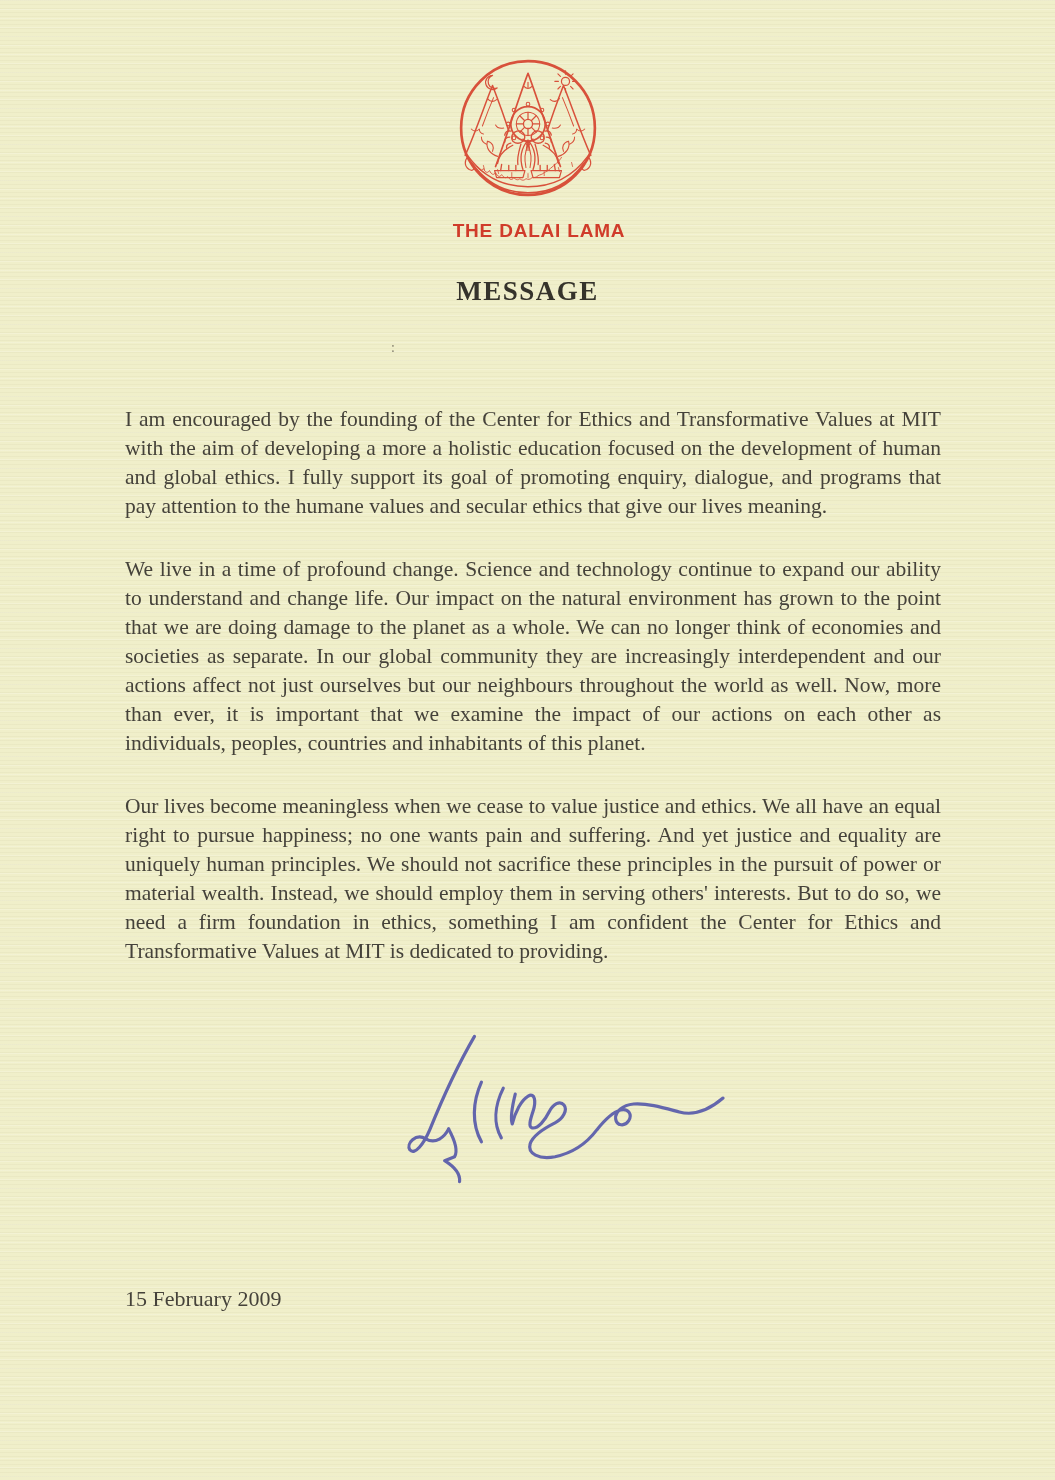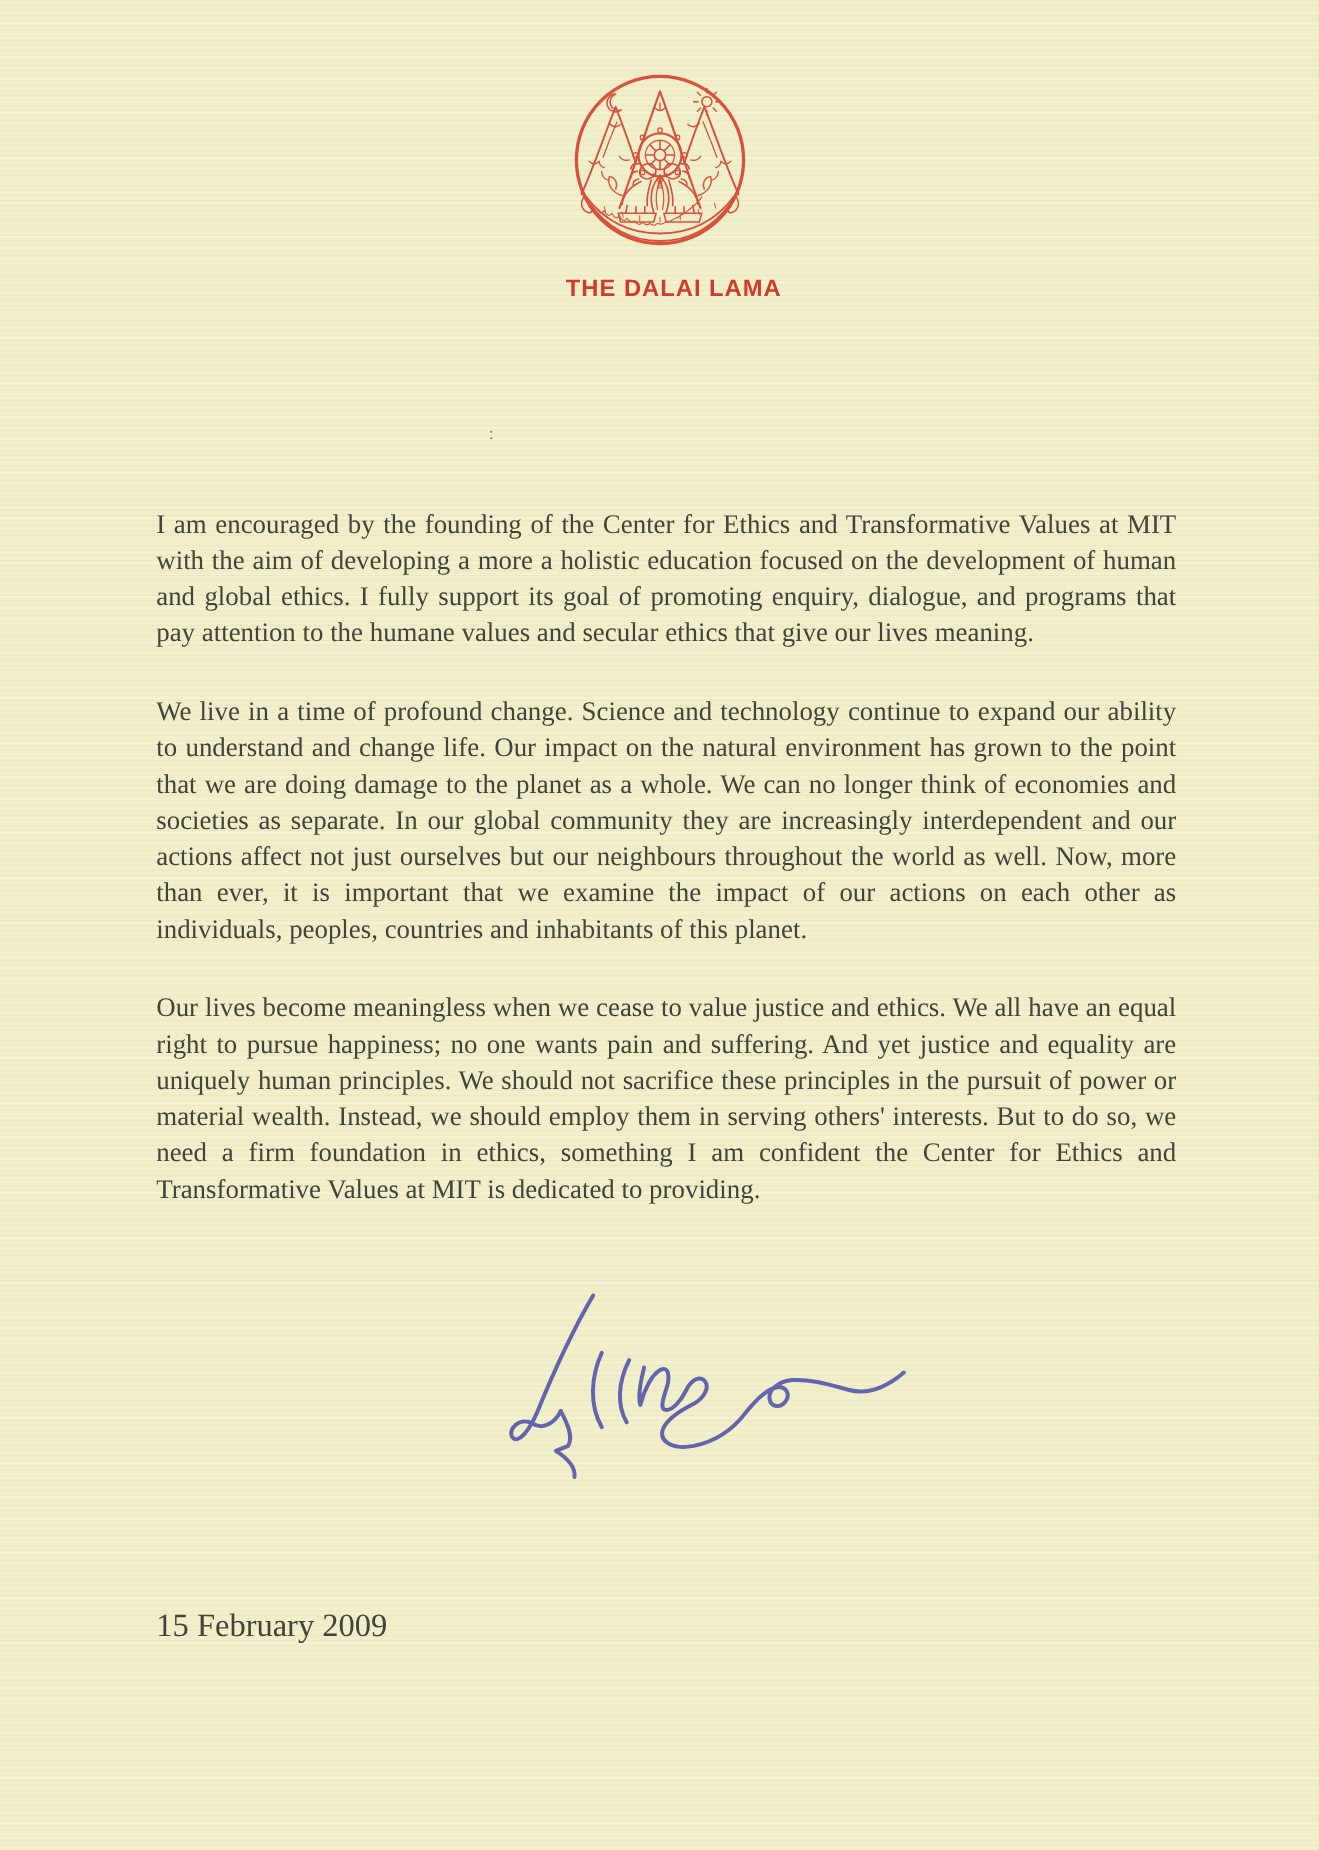--- a/index.html
+++ b/index.html
@@ -73,21 +73,21 @@
 
   .signature {
     position: absolute;
     left: 383px; top: 1030px;
     width: 348px; height: 160px;
   }
 
   .date-line {
     position: absolute;
     left: 125px; top: 1286px;
-    font-size: 26px;
+    font-size: 22px;
     color: #45423a;
   }
 </style>
 </head>
 <body>
 
 <div class="page">
 
   <div class="letterhead">
     <svg class="emblem" viewBox="0 0 150 150" aria-hidden="true">
@@ -184,20 +184,21 @@
           <path d="M75 120 l0 4"></path>
             <path d="M91 118 l0 4"></path>
             <path d="M105 114 l1 4"></path>
           <path d="M118 109 l1 4"></path>
         </g>
       </g>
     </svg>
     <div class="org-name">THE DALAI LAMA</div>
   </div>
 
+  <div class="heading">MESSAGE</div>
 
   <div class="stray-mark">:</div>
 
   <div class="letter-body">
     <p>I am encouraged by the founding of the Center for Ethics and Transformative Values at MIT with the aim of developing a more a holistic education focused on the development of human and global ethics. I fully support its goal of promoting enquiry, dialogue, and programs that pay attention to the humane values and secular ethics that give our lives meaning.</p>
     <p>We live in a time of profound change. Science and technology continue to expand our ability to understand and change life. Our impact on the natural environment has grown to the point that we are doing damage to the planet as a whole. We can no longer think of economies and societies as separate. In our global community they are increasingly interdependent and our actions affect not just ourselves but our neighbours throughout the world as well. Now, more than ever, it is important that we examine the impact of our actions on each other as individuals, peoples, countries and inhabitants of this planet.</p>
     <p>Our lives become meaningless when we cease to value justice and ethics. We all have an equal right to pursue happiness; no one wants pain and suffering. And yet justice and equality are uniquely human principles. We should not sacrifice these principles in the pursuit of power or material wealth. Instead, we should employ them in serving others' interests. But to do so, we need a firm foundation in ethics, something I am confident the Center for Ethics and Transformative Values at MIT is dedicated to providing.</p>
   </div>
 
   <svg class="signature" viewBox="0 0 350 160" aria-hidden="true">

